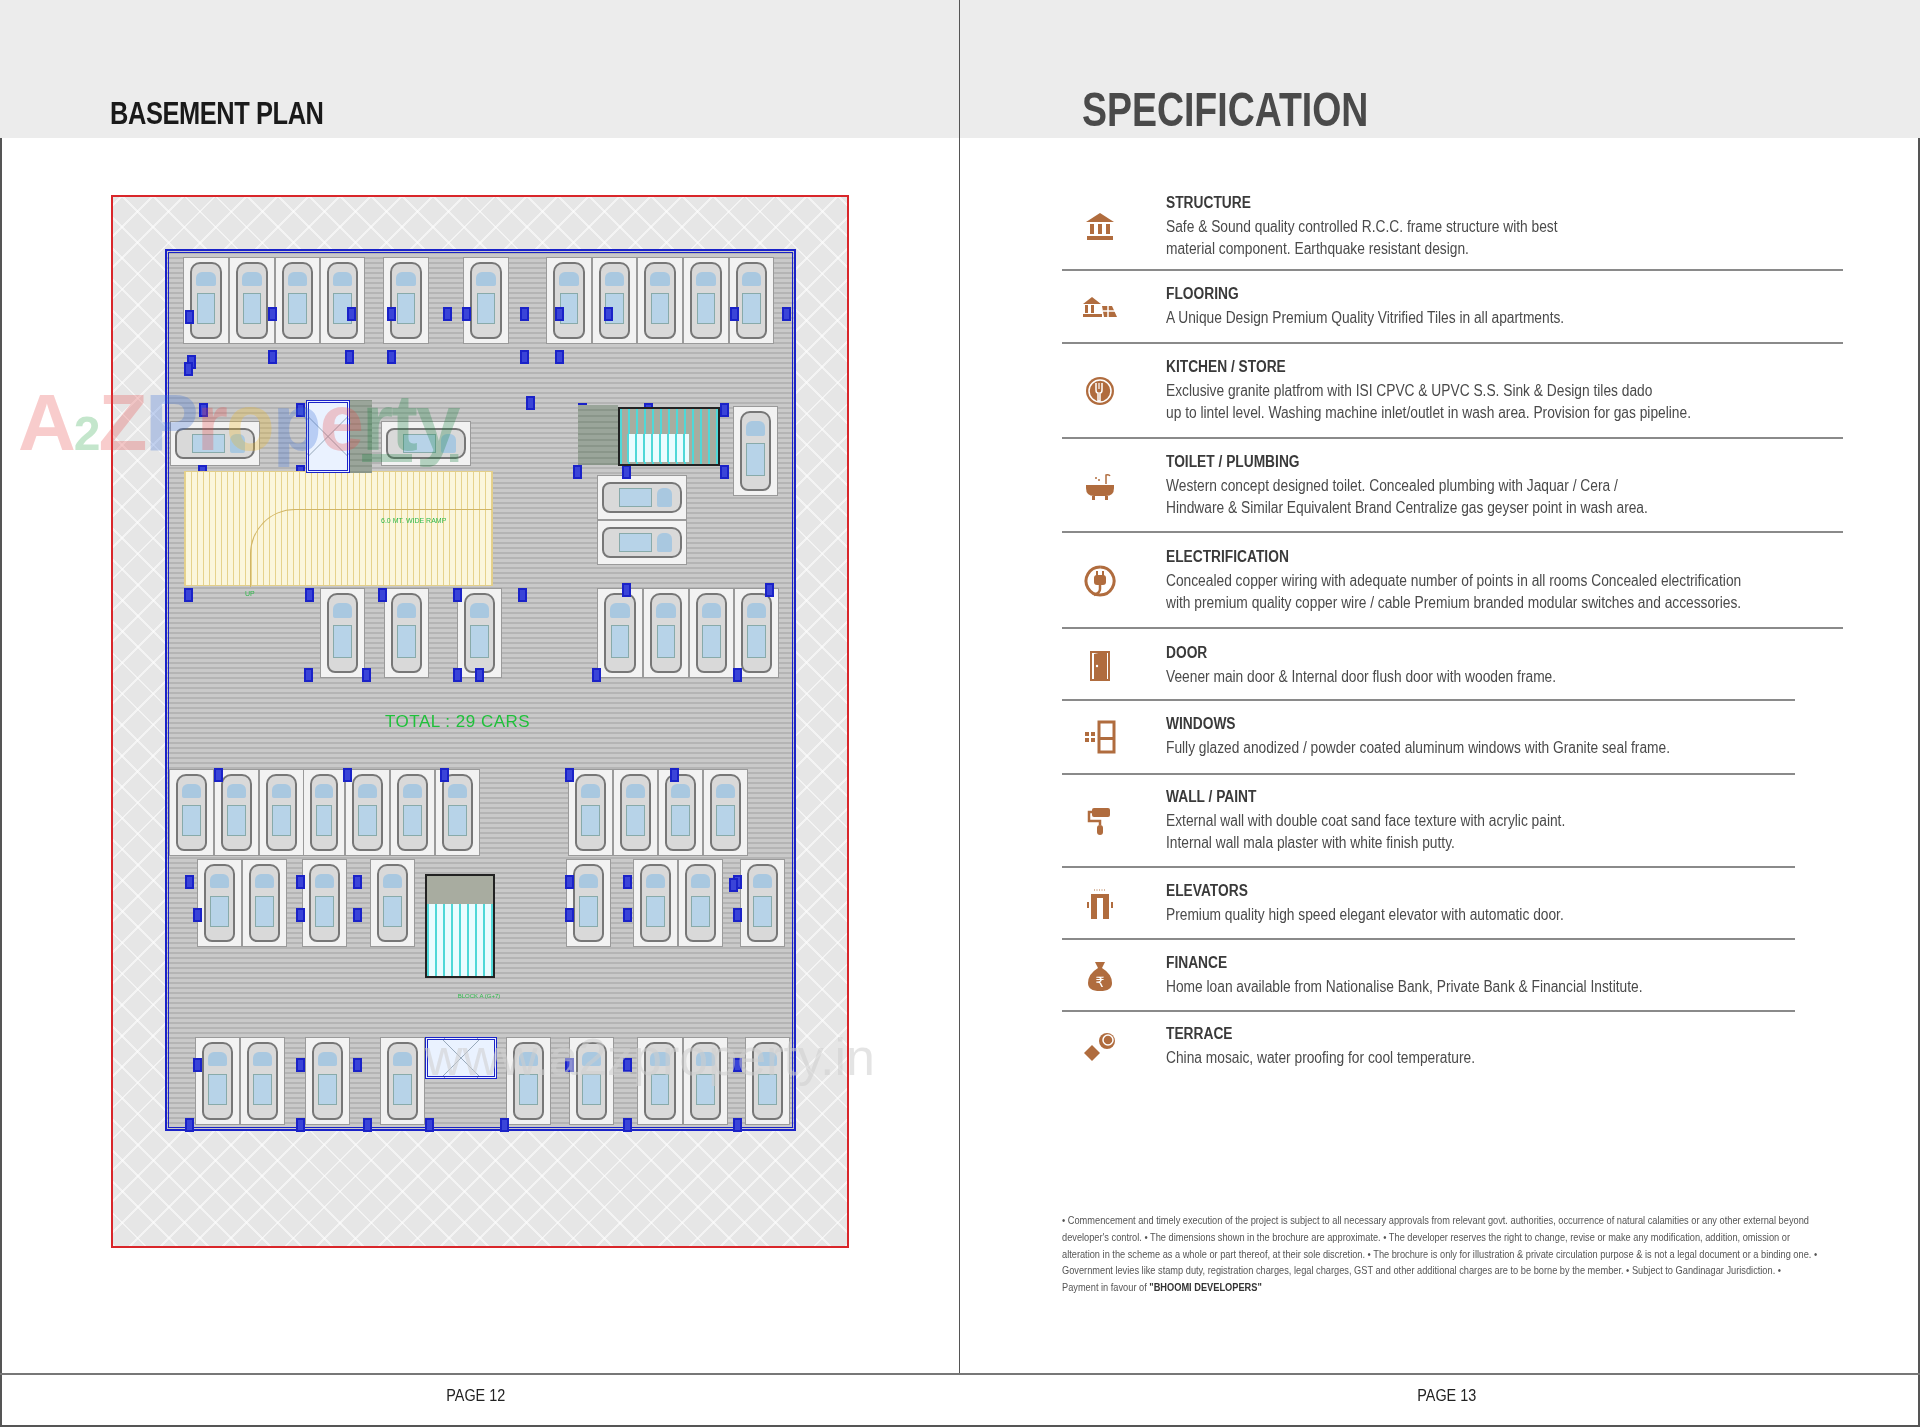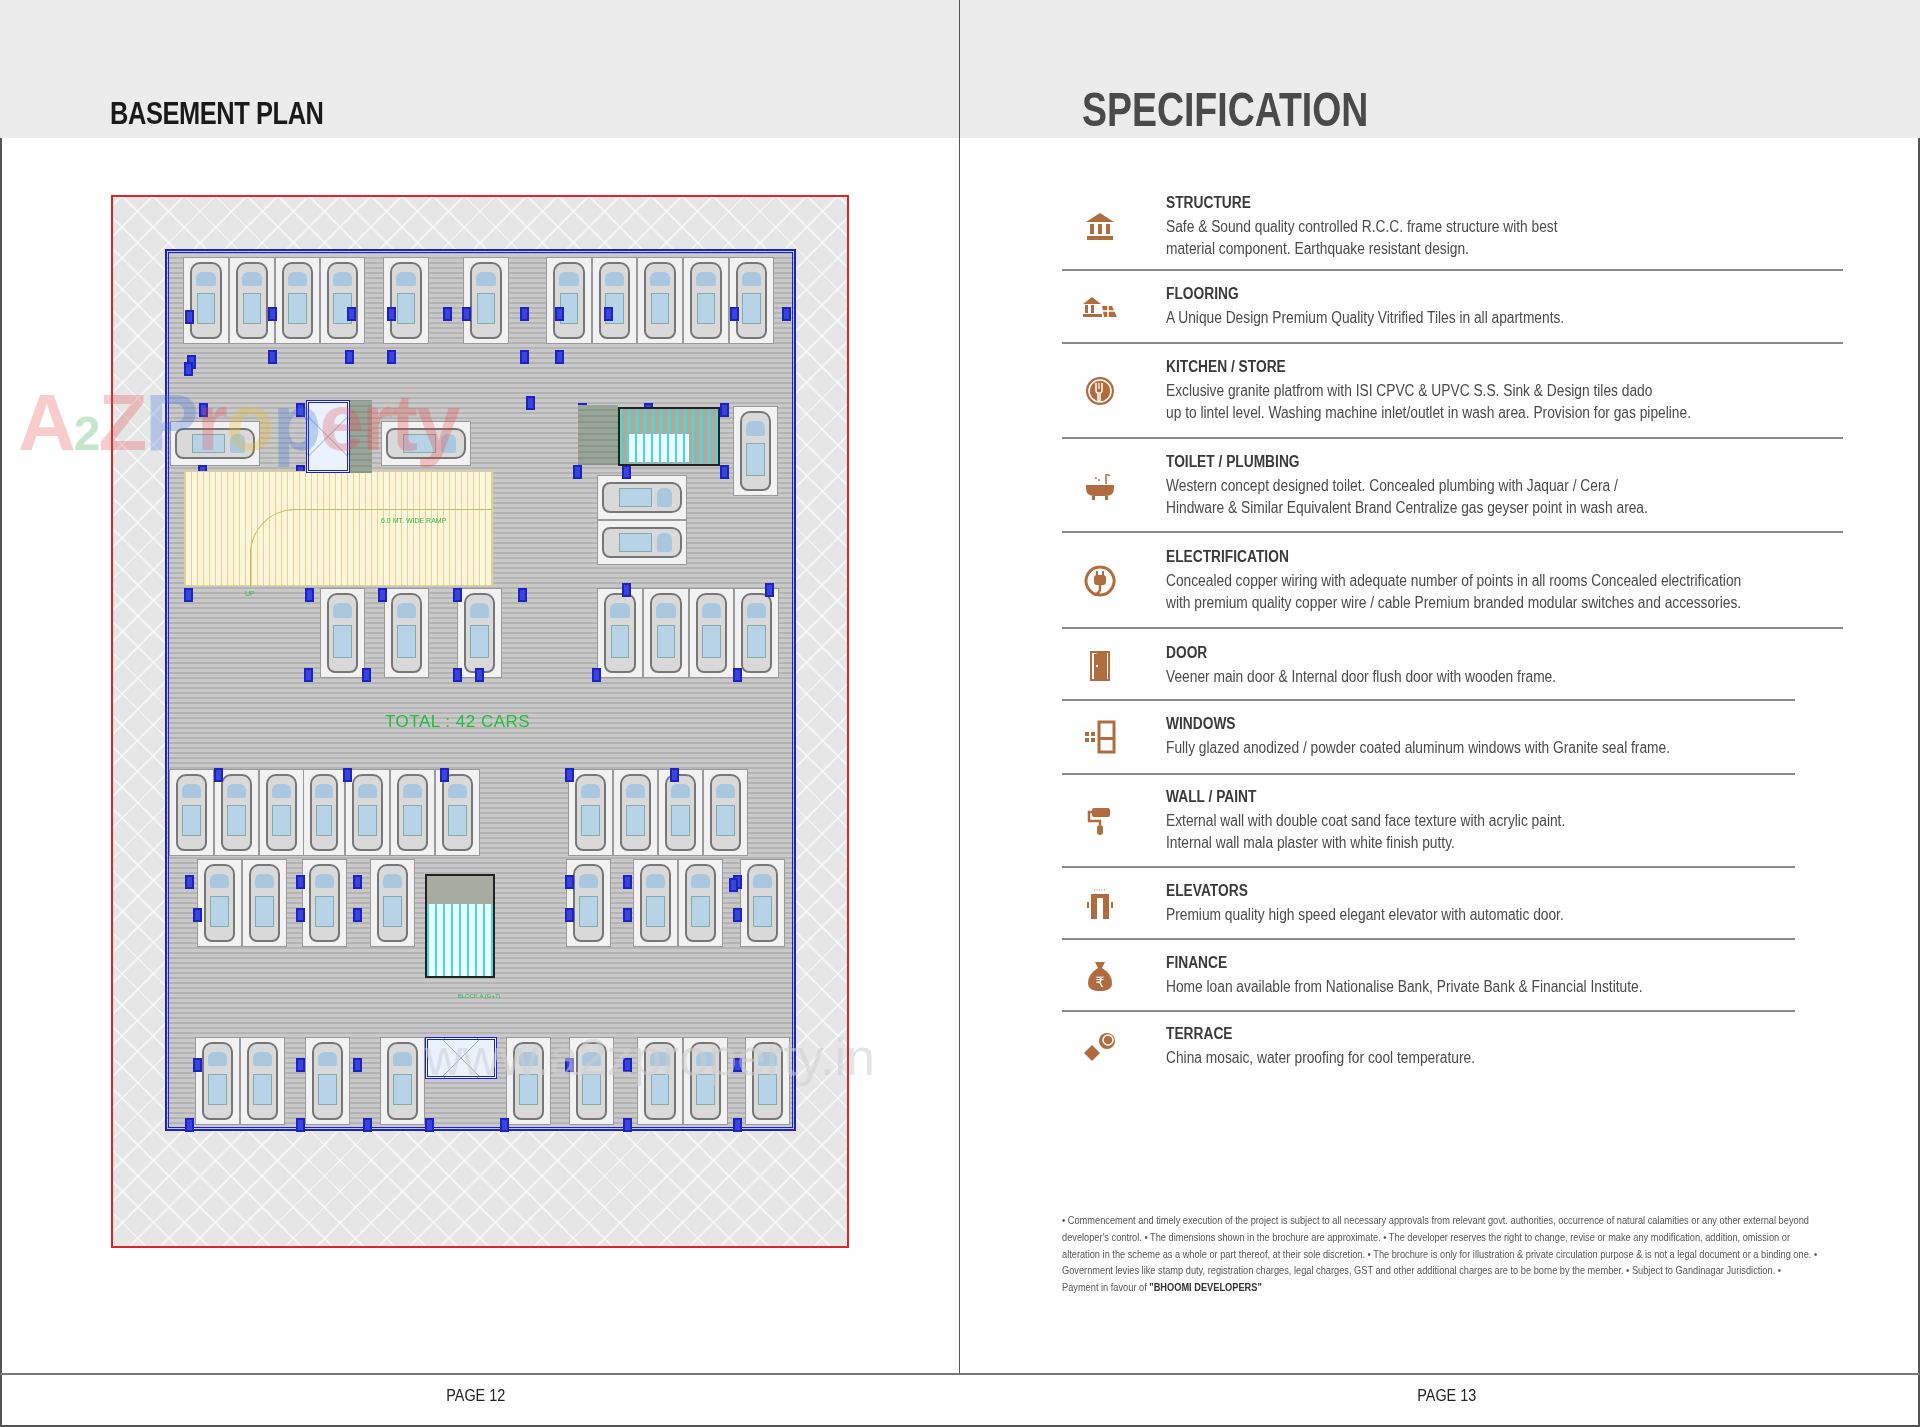--- a/index.html
+++ b/index.html
@@ -45,21 +45,21 @@
   .total-label { position: absolute; left: 385px; top: 712px; font-size: 17px; color: #1fc03a; letter-spacing: 0.5px; }
   .lift { position: absolute; border: 3px double #1a22c8; background: #eaf2ff;
     background-image: linear-gradient(45deg, transparent 49%, #9ab 50%, transparent 51%), linear-gradient(-45deg, transparent 49%, #9ab 50%, transparent 51%); }
   .stair { position: absolute; background: #a8aca0; border: 2px solid #222;
     background-image: repeating-linear-gradient(90deg, #4fd8d8 0 2px, transparent 2px 8px); }
   .stair-light { position: absolute; background: #eafcff; background-image: repeating-linear-gradient(90deg, #4fd8d8 0 2px, transparent 2px 8px); }
   .lobby { position: absolute; background: #9aa59a; background-image: repeating-linear-gradient(0deg, #8a968a 0 2px, transparent 2px 6px); }
   .block-label { position: absolute; left: 449px; top: 992px; font-size: 6px; color: #2fb84a; text-align: center; line-height: 8px; }
   .watermark-1 { position: absolute; left: 18px; top: 377px; font-size: 80px; font-weight: 700; letter-spacing: -2px; opacity: 0.28; white-space: nowrap; }
   .watermark-1 .a { color: #e84c4c; } .watermark-1 .two { color: #2fa84a; font-size: 48px; } .watermark-1 .z { color: #e84c4c; }
-  .watermark-1 .p1 { color: #3a6fd8; } .watermark-1 .p2 { color: #e84c4c; } .watermark-1 .p3 { color: #f0b820; } .watermark-1 .p4 { color: #ef4444; }
+  .watermark-1 .p1 { color: #3a6fd8; } .watermark-1 .p2 { color: #e84c4c; } .watermark-1 .p3 { color: #f0b820; } .watermark-1 .p4 { color: #15803d; text-decoration: underline; }
   .watermark-2 { position: absolute; left: 425px; top: 1027px; font-size: 52px; color: #cfcfcf; opacity: 0.55; white-space: nowrap; }
   .spec-sep { position: absolute; left: 1062px; height: 2px; background: #8a8a8a; }
   .spec-icon { position: absolute; left: 1082px; width: 36px; height: 36px; }
   .spec-title { position: absolute; left: 1166px; font-weight: 700; font-size: 16px; color: #3a3a3a; transform: scaleX(0.86); transform-origin: left top; white-space: nowrap; }
   .spec-desc { position: absolute; left: 1166px; font-size: 16px; line-height: 22px; color: #4a4a4a; transform: scaleX(0.86); transform-origin: left top; white-space: nowrap; }
   .disclaimer { position: absolute; left: 1062px; top: 1212px; width: 900px; font-size: 11px; line-height: 16.8px; color: #555;
     transform: scaleX(0.84); transform-origin: left top; }
   .disclaimer b { color: #333; }
 </style>
 </head>
@@ -321,21 +321,21 @@
 <div class="lobby" style="left:350px;top:400px;width:22px;height:73px;"></div>
 <div class="lobby" style="left:578px;top:405px;width:40px;height:60px;"></div>
 <div class="stair" style="left:618px;top:407px;width:102px;height:59px;"></div>
 <div class="stair-light" style="left:627px;top:434px;width:62px;height:28px;"></div>
 
 <div class="stair" style="left:425px;top:874px;width:70px;height:104px;background-color:#eafcff;"></div>
 <div class="lobby" style="left:427px;top:876px;width:66px;height:28px;background:#a8aca0;"></div>
 <div class="lift" style="left:425px;top:1037px;width:72px;height:42px;"></div>
 <div class="block-label" style="width:60px;white-space:normal;">BLOCK A (G+7)</div>
 
-<div class="total-label">TOTAL : 42 CARS</div>
+<div class="total-label">TOTAL : 29 CARS</div>
 
 <div class="watermark-1">
   <span class="a">A</span><span class="two">2</span><span class="z">Z</span><span class="p1">P</span><span class="p2">r</span><span class="p3">o</span><span class="p1">p</span><span class="p2">e</span><span class="p4">rty</span>
 </div>
 <div class="watermark-2">www.a2zproperty.in</div>
 
 <div class="page-num left">PAGE 12</div>
 
 <div id="spec-list">
     <div class="spec-icon" style="top: 209px;"><svg viewBox="0 0 36 36">

